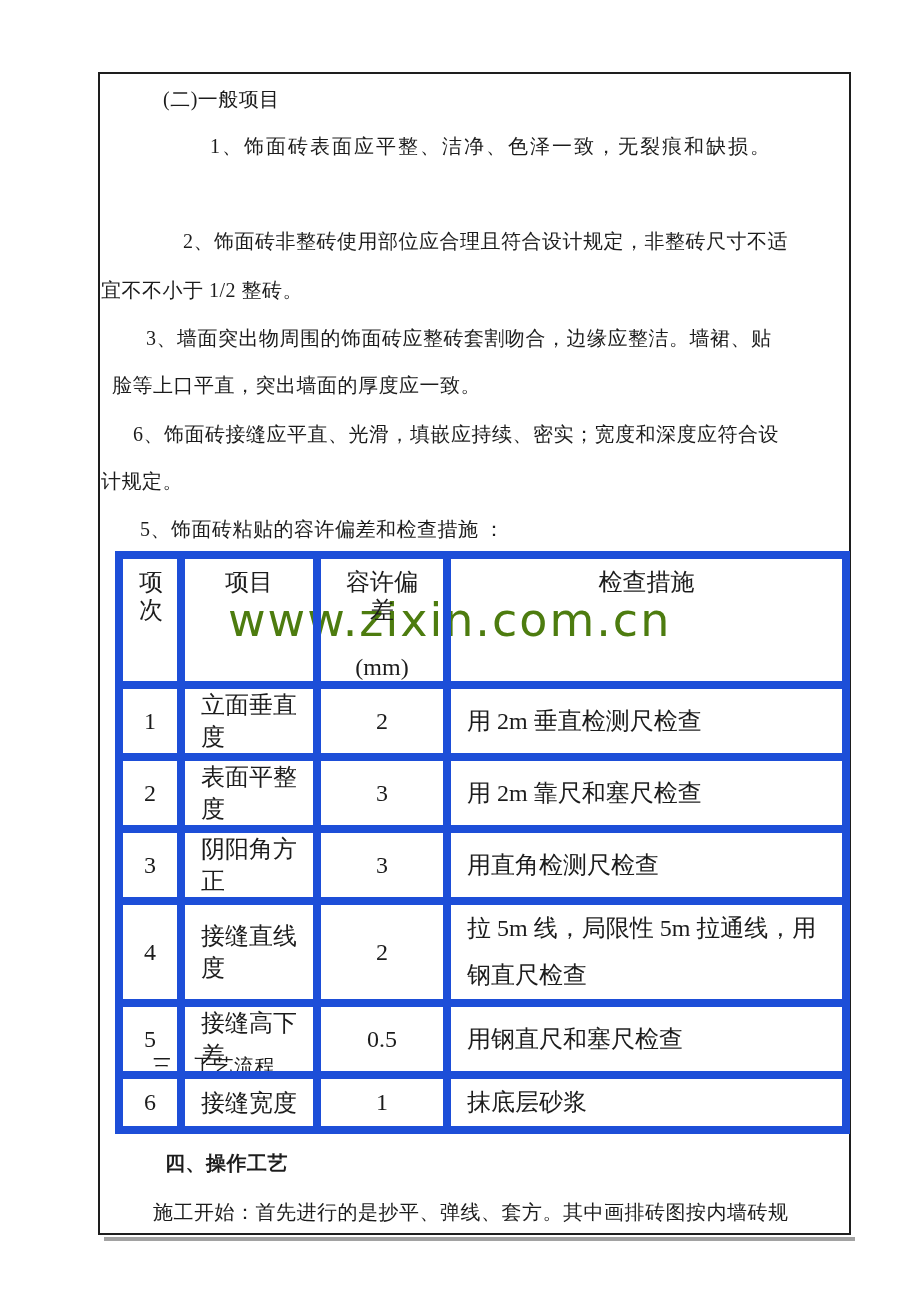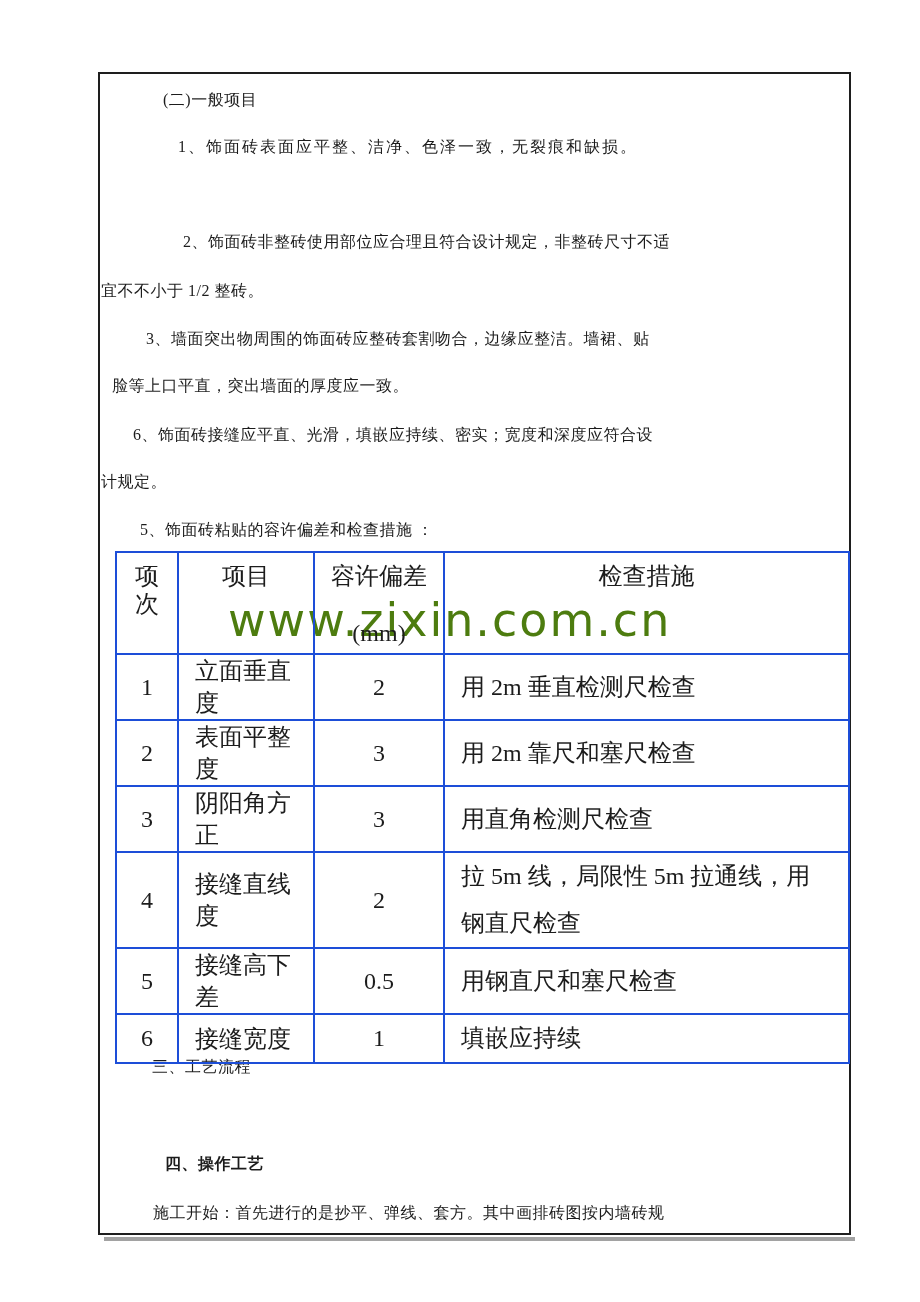--- a/index.html
+++ b/index.html
@@ -10,37 +10,37 @@
   }
   .page{
     position:absolute;left:98px;top:72px;width:749px;height:1159px;
     border:2px solid #1e1e1e;background:transparent;
   }
   .page::after{ 
     content:"";position:absolute;left:4px;right:-6px;bottom:-8px;height:4px;
     background:#a2a2a2;
   }
   .line{
-    position:absolute;font-size:16px;line-height:27px;white-space:nowrap;
+    position:absolute;font-size:20px;line-height:27px;white-space:nowrap;
     letter-spacing:0.5px;
   }
-  .spread{letter-spacing:2px;}
+  .spread{letter-spacing:2px;margin-left:32px;}
   .watermark{
     position:absolute;left:128px;top:520px;z-index:1;
     font-family:"DejaVu Sans","Liberation Sans",sans-serif;
     font-size:46px;line-height:52px;color:#4d7c0f;letter-spacing:2px;
     white-space:nowrap;
   }
   table.spec-table{
     position:absolute;left:15px;top:477px;width:735px;z-index:2;
     border-collapse:collapse;table-layout:fixed;background:transparent;
     font-size:24px;
   }
   table.spec-table td{
-    border:2px solid #1d4ed8;padding:0 16px;vertical-align:middle;
+    border:8px solid #1d4ed8;padding:0 16px;vertical-align:middle;
     overflow:hidden;
   }
   table.spec-table{border:2px solid #565656;}
   td.c-center{text-align:center;padding:0 2px;}
   td.c-item{text-align:left;padding-left:8px;}
   td.c-method{text-align:left;padding-left:12px;line-height:47px;margin-top:24px;}
   td.pad-extra{padding-left:26px;}
   tr.hdr td{vertical-align:top;padding-top:9px;text-align:center;line-height:28px;}
   .mm{margin-top:29px;}
 </style>
@@ -111,21 +111,21 @@
       <tr style="height:50px;">
         <td class="c-center">5</td>
         <td class="c-item">接缝高下差</td>
         <td class="c-center">0.5</td>
         <td class="c-method">用钢直尺和塞尺检查</td>
       </tr>
       <tr style="height:45px;">
         <td class="c-center">6</td>
         <td class="c-item">接缝宽度</td>
         <td class="c-center">1</td>
-        <td class="c-method pad-extra">填嵌应持续</td>
+        <td class="c-method pad-extra">抹底层砂浆</td>
       </tr>
     </tbody>
   </table>
 
   <div class="line" style="left:40px;top:979px;margin-left:12px;">三、工艺流程</div>
   <div class="line" style="left:65px;top:1076px;font-weight:bold;">四、操作工艺</div>
   <div class="line" style="left:53px;top:1125px;">施工开始：首先进行的是抄平、弹线、套方。其中画排砖图按内墙砖规</div>
 
 </div>
 

